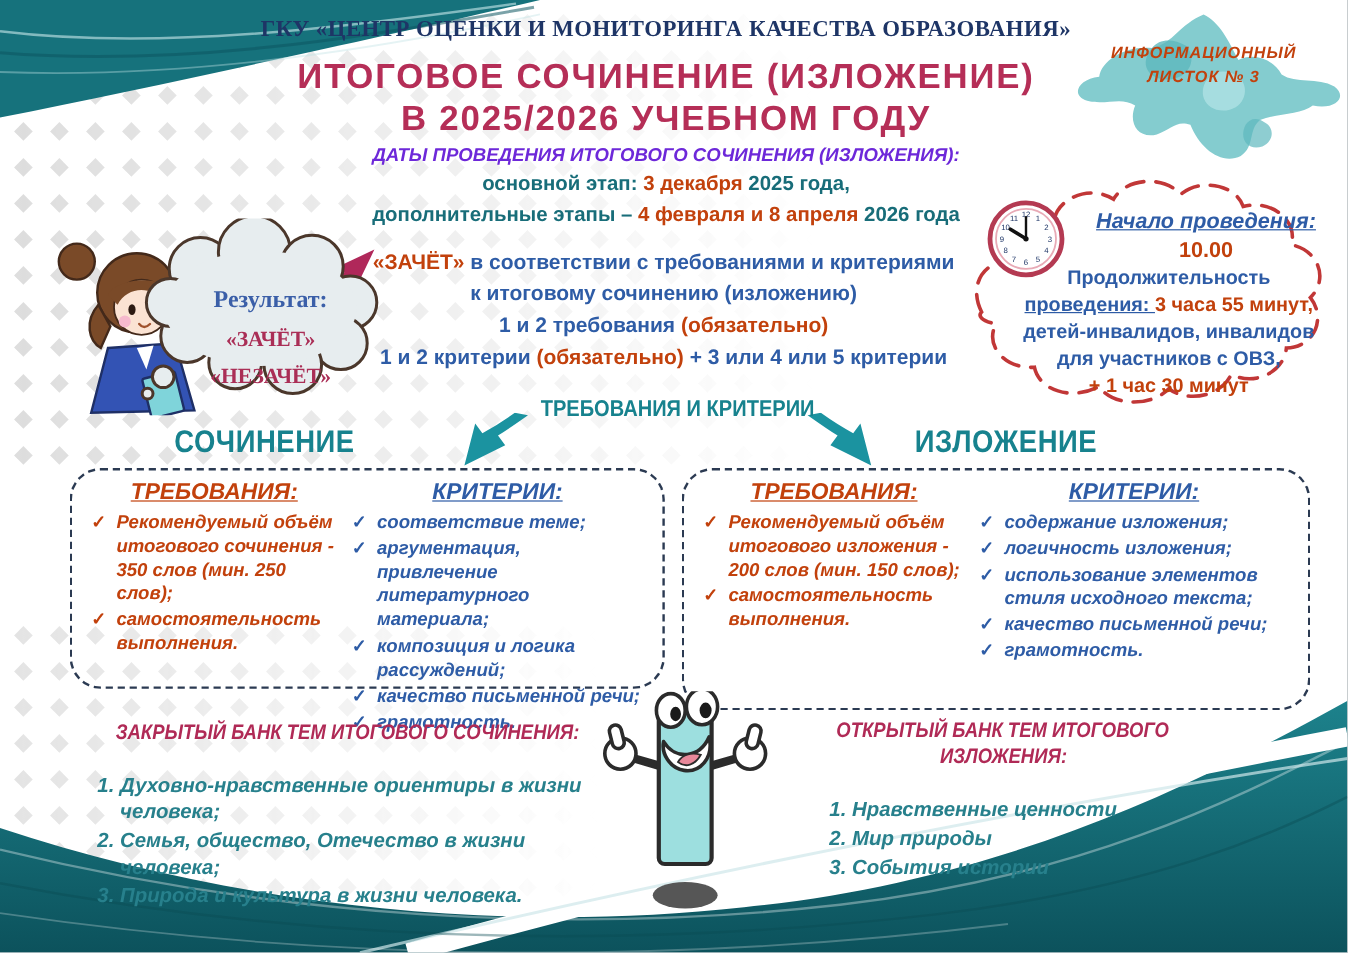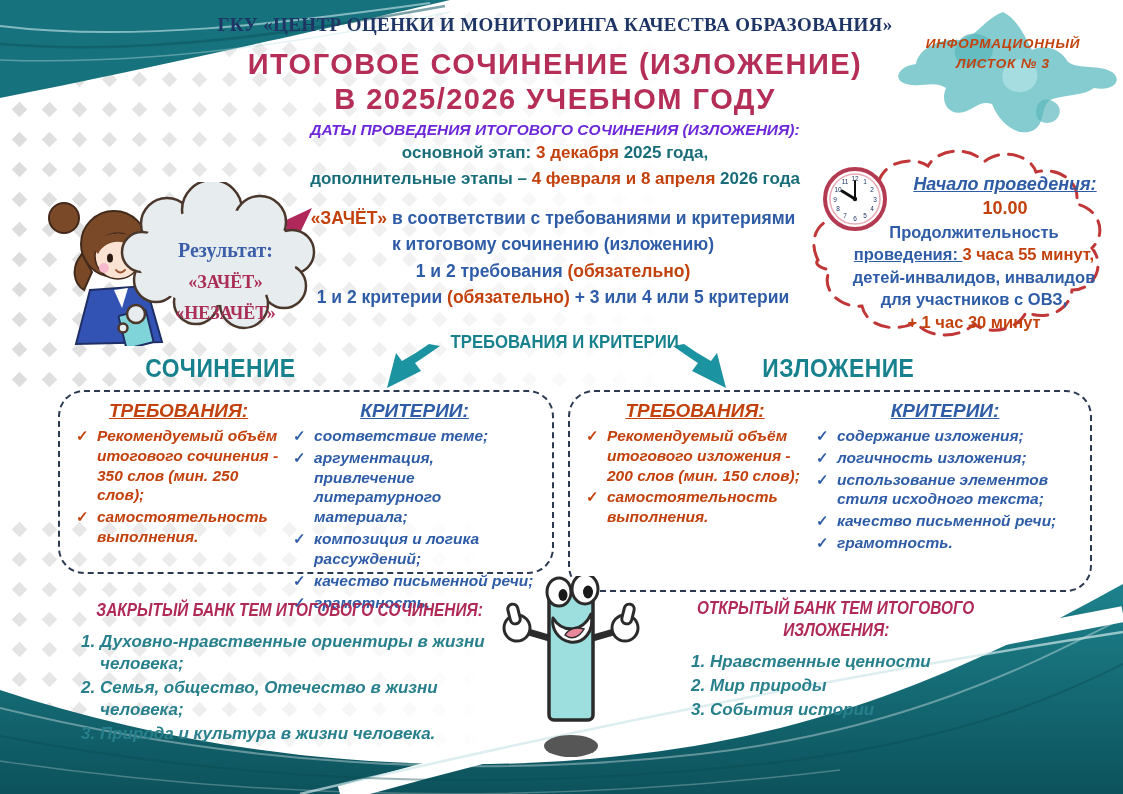--- a/index.html
+++ b/index.html
@@ -42,21 +42,21 @@
   .col{padding:0 6px;box-sizing:border-box;}
   .colA{width:46%;} .colB{width:54%;}
   .box-h{display:block;text-align:center;font-weight:700;font-style:italic;
     font-size:19px;text-decoration:underline;margin-bottom:4px;}
   .chk-row{display:flex;gap:7px;margin:2px 0;font-weight:700;font-style:italic;
     font-size:15.5px;line-height:1.28;}
   .chk{flex:0 0 14px;font-style:normal;font-size:15px;}
   .bank{z-index:2;}
   .bank-h{font-weight:700;font-style:italic;font-size:17.5px;color:#b02a56;
     text-decoration:underline;line-height:1.25;}
-  .bank ol{margin:9px 0 0 0;padding-left:30px;}
+  .bank ol{margin:22px 0 0 0;padding-left:30px;}
   .bank li{font-weight:700;font-style:italic;font-size:17px;color:#27808c;
     line-height:1.3;margin:2px 0;}
   .closed-bank{left:70px;top:600px;width:440px;}
   .open-bank{left:652px;top:598px;width:368px;}
   .open-bank ol{padding-left:58px;}
   svg{display:block;}
 </style>
 </head>
 <body>
 

